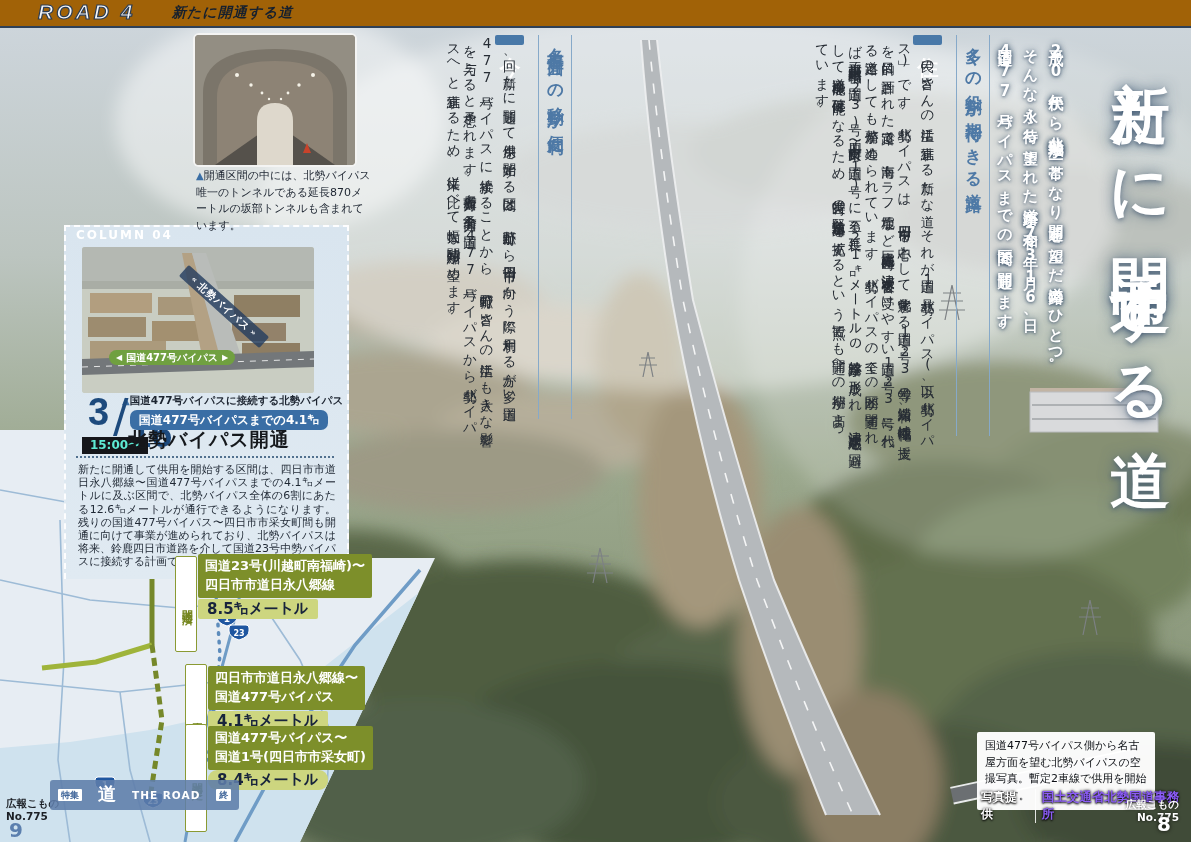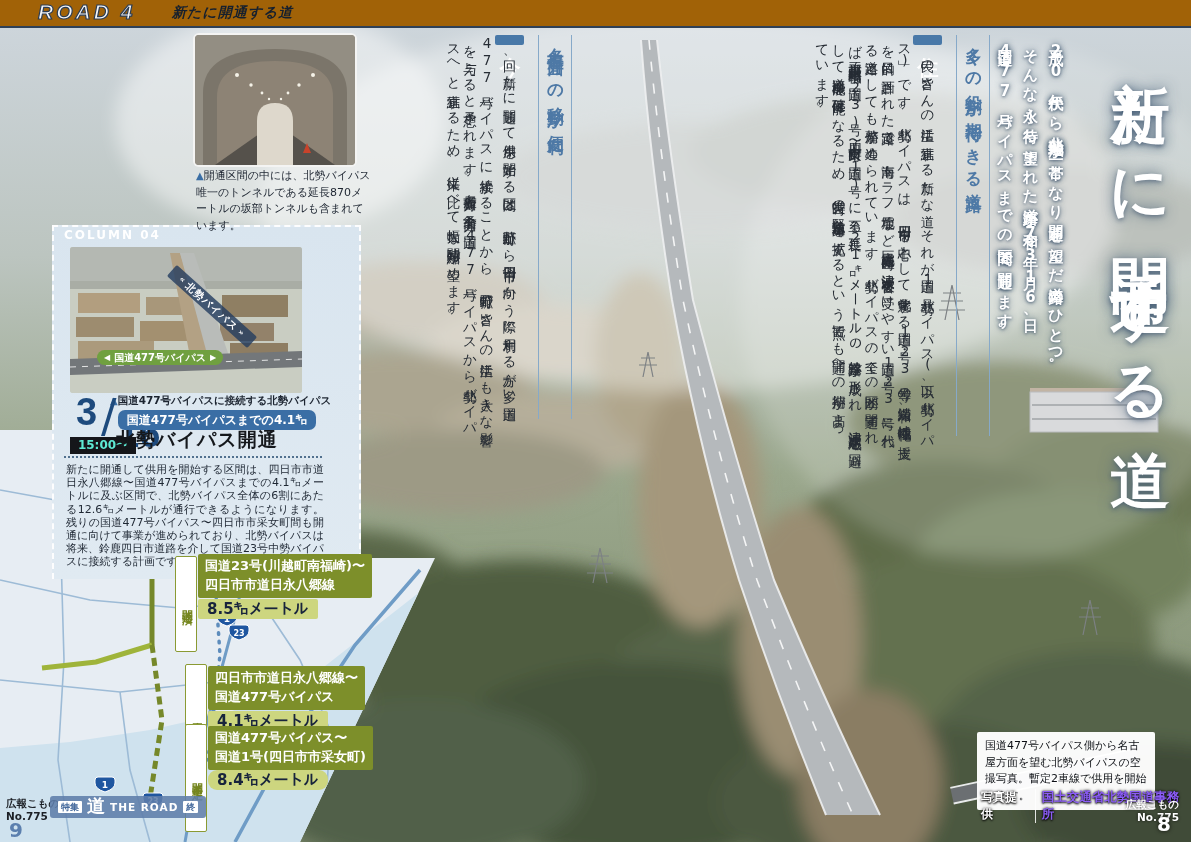--- a/index.html
+++ b/index.html
@@ -43,25 +43,25 @@
           border:2px solid rgba(255,255,255,.9);border-radius:6px;overflow:hidden;background:#8f8b80;}
   .tunnel-cap{position:absolute;left:196px;top:168px;width:176px;z-index:4;
               font-size:11px;line-height:1.5;color:#1c2430;font-weight:500;}
   .tri{color:#3a6ea5;font-size:10px;}
 
   
   .map-panel{position:absolute;left:0;top:430px;width:435px;height:412px;z-index:2;
              clip-path:polygon(0 0,335px 0,335px 128px,435px 128px,300px 412px,0 412px);}
 
   
-  .colbox{position:absolute;left:52px;top:225px;width:281px;height:352px;z-index:3;
+  .colbox{position:absolute;left:64px;top:225px;width:281px;height:352px;z-index:3;
           background:linear-gradient(#d9e5ef,#e0eaf2);
           border-top:2px dashed rgba(255,255,255,.95);
           border-left:2px dashed rgba(255,255,255,.95);
-          border-right:2px dashed rgba(255,255,255,.95);padding-left:24px;}
+          border-right:2px dashed rgba(255,255,255,.95);}
   .col-label{position:absolute;left:10px;top:1px;color:#fff;font-weight:700;font-size:12px;letter-spacing:2px;}
   .aerial{position:absolute;left:16px;top:20px;width:232px;height:146px;border-radius:3px;overflow:hidden;background:#c9cdc2;}
   .lbl-diag{position:absolute;left:88px;top:52px;width:108px;height:15px;transform:rotate(42deg);
             background:rgba(35,60,95,.8);color:#fff;font-size:10px;font-weight:700;letter-spacing:1px;
             display:flex;align-items:center;justify-content:center;gap:3px;border-radius:2px;}
   .lbl-horiz{position:absolute;left:27px;top:103px;height:15px;padding:0 7px;background:#70a040;border-radius:8px;
              color:#fff;font-size:10px;font-weight:700;display:flex;align-items:center;gap:4px;}
   .lbl-arrow{font-size:8px;line-height:1;}
   .col-cap{position:absolute;left:56px;top:167px;width:222px;font-size:10.5px;color:#1c2430;font-weight:600;}
   .d-month,.d-day{position:absolute;color:#1d4a7d;font-weight:800;font-size:38px;line-height:1;
@@ -84,21 +84,21 @@
            background:#fff;border:1px solid #8a9a33;color:#75861f;writing-mode:vertical-rl;text-orientation:upright;
            font-size:11px;font-weight:700;letter-spacing:2px;padding:4px 0;border-radius:2px;z-index:4;}
   .seg-banner{position:absolute;background:#7d8f2a;color:#fff;font-weight:700;font-size:13px;line-height:1.45;
               padding:3px 7px;border-radius:2px;z-index:4;white-space:nowrap;}
   .seg-value{position:absolute;background:#cdd67f;color:#18243c;font-weight:700;font-size:15px;
              padding:1px 9px;border-radius:2px;z-index:4;white-space:nowrap;}
 
   
   .fl-pub{position:absolute;left:6px;top:797px;z-index:5;font-size:10.5px;font-weight:700;color:#1c2026;line-height:1.2;}
   .fl-page{position:absolute;left:9px;top:818px;z-index:5;font-size:20px;font-weight:800;color:#5b7fae;}
-  .feature-banner{position:absolute;left:50px;top:796px;height:22px;z-index:5;display:flex;align-items:center;gap:5px;
+  .feature-banner{position:absolute;left:50px;top:780px;height:30px;z-index:5;display:flex;align-items:center;gap:16px;
                   background:rgba(94,125,170,.88);padding:0 8px;border-radius:3px;}
   .fb-box{background:#fff;color:#44699c;font-size:9px;font-weight:700;padding:1px 3px;border-radius:1px;line-height:1.2;}
   .fb-kanji{font-family:"DejaVu Serif",serif;font-size:18px;font-weight:700;color:#fff;margin-top:-2px;}
   .fb-road{font-size:10.5px;font-weight:700;color:#fff;letter-spacing:1px;}
 
   
   .fr-capbox{position:absolute;left:977px;top:732px;width:162px;z-index:5;background:rgba(255,255,255,.97);
              border-radius:2px;padding:6px 8px;font-size:11px;line-height:1.5;color:#0c0f14;font-weight:500;}
   .fr-credit{position:absolute;left:981px;top:789px;z-index:5;display:flex;align-items:center;justify-content:center;}
   .fr-credit .lab{font-size:12px;font-weight:700;color:#fff;padding-right:6px;margin-right:6px;

